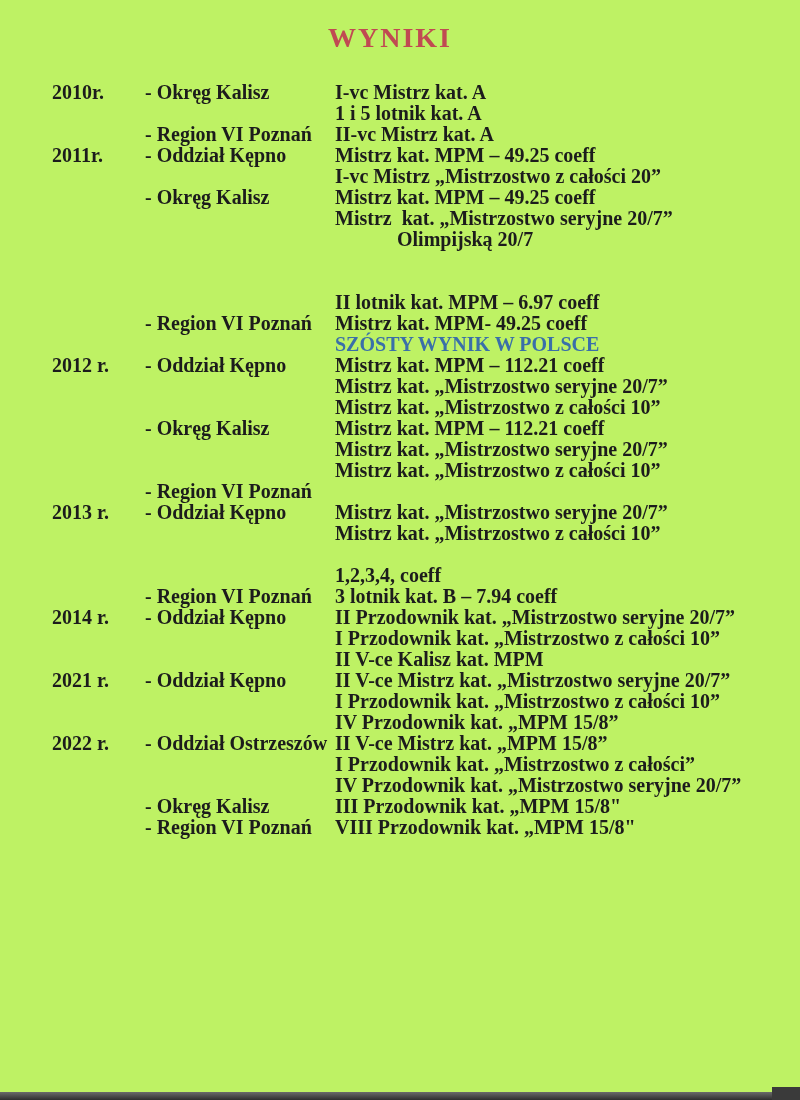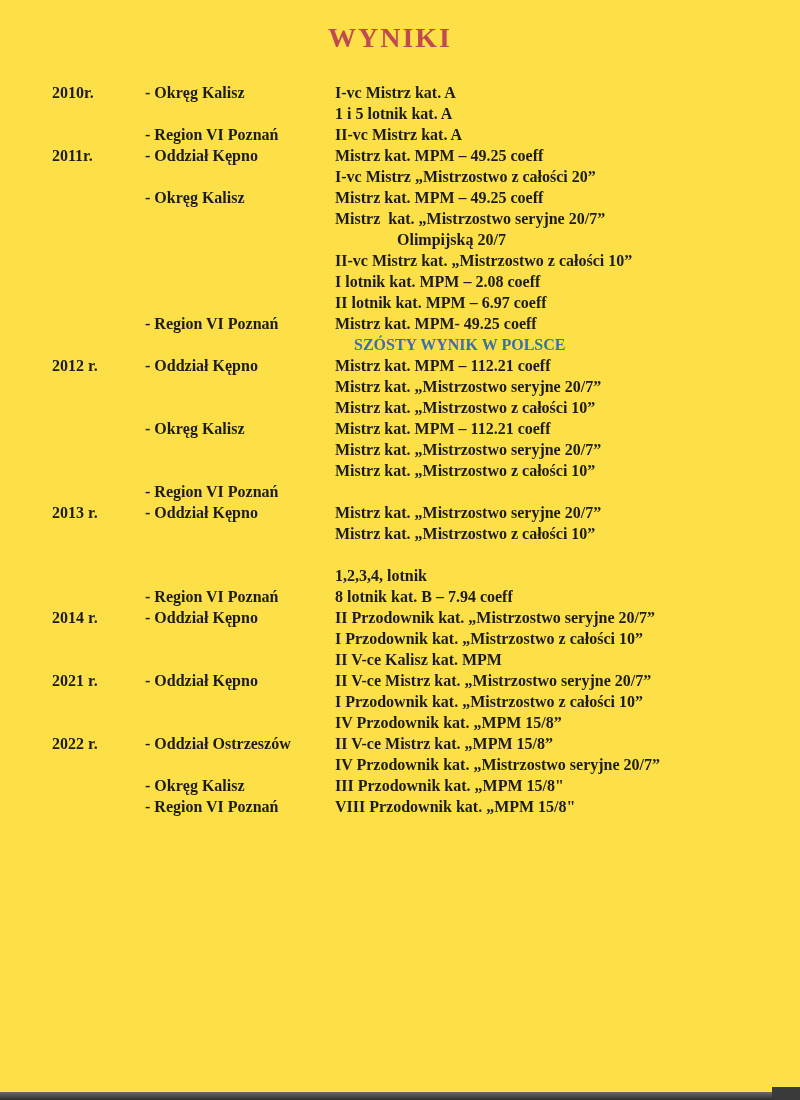--- a/index.html
+++ b/index.html
@@ -13,21 +13,21 @@
     padding: 0;
     width: 800px;
     height: 1100px;
     background: #ffffff;
     overflow: hidden;
   }
   .page {
     position: relative;
     width: 800px;
     height: 1100px;
-    background: #fde047;
+    background: #bef264;
     font-family: "Liberation Serif", "DejaVu Serif", serif;
     font-weight: bold;
     color: var(--text-black);
   }
   .title {
     position: absolute;
     top: 22px;
     left: 0;
     width: 780px;
     margin: 0;
@@ -40,31 +40,31 @@
   .rows {
     position: absolute;
     top: 82px;
     left: 52px;
     width: 740px;
   }
   .row {
     display: flex;
     height: 21px;
     line-height: 21px;
-    font-size: 16px;
+    font-size: 20px;
   }
   .col {
     white-space: pre;
     flex: none;
     overflow: visible;
   }
   .col.year { width: 93px; }
   .col.org  { width: 190px; }
   .col.result { flex: 1 1 auto; }
-  .col.result.blue { color: var(--highlight-blue); margin-left: 19px; }
+  .col.result.blue { color: var(--highlight-blue); }
   .col.result.indent { padding-left: 62px; }
   .scan-bar {
     position: absolute;
     left: 0;
     top: 1092px;
     width: 800px;
     height: 8px;
     background: linear-gradient(#6a6a6a, #2e2e2e);
   }
   .scan-notch {
@@ -118,26 +118,24 @@
         <span class="col result">Mistrz  kat. „Mistrzostwo seryjne 20/7”</span>
       </div>
       <div class="row">
         <span class="col year"></span>
         <span class="col org"></span>
         <span class="col result indent">Olimpijską 20/7</span>
       </div>
       <div class="row">
         <span class="col year"></span>
         <span class="col org"></span>
-        <span class="col result">II-vc Mistrz kat. „Mistrzostwo z całości 10”</span>
-      </div>
-      <div class="row">
-        <span class="col year"></span>
-        <span class="col org"></span>
-        <span class="col result">I lotnik kat. MPM – 2.08 coeff</span>
+      </div>
+      <div class="row">
+        <span class="col year"></span>
+        <span class="col org"></span>
       </div>
       <div class="row">
         <span class="col year"></span>
         <span class="col org"></span>
         <span class="col result">II lotnik kat. MPM – 6.97 coeff</span>
       </div>
       <div class="row">
         <span class="col year"></span>
         <span class="col org">- Region VI Poznań</span>
         <span class="col result">Mistrz kat. MPM- 49.25 coeff</span>
@@ -191,26 +189,26 @@
         <span class="col org"></span>
         <span class="col result">Mistrz kat. „Mistrzostwo z całości 10”</span>
       </div>
       <div class="row">
         <span class="col year"></span>
         <span class="col org"></span>
       </div>
       <div class="row">
         <span class="col year"></span>
         <span class="col org"></span>
-        <span class="col result">1,2,3,4, lotnik</span>
-      </div>
-      <div class="row">
-        <span class="col year"></span>
-        <span class="col org">- Region VI Poznań</span>
-        <span class="col result">8 lotnik kat. B – 7.94 coeff</span>
+        <span class="col result">1,2,3,4, coeff</span>
+      </div>
+      <div class="row">
+        <span class="col year"></span>
+        <span class="col org">- Region VI Poznań</span>
+        <span class="col result">3 lotnik kat. B – 7.94 coeff</span>
       </div>
       <div class="row">
         <span class="col year">2014 r.</span>
         <span class="col org">- Oddział Kępno</span>
         <span class="col result">II Przodownik kat. „Mistrzostwo seryjne 20/7”</span>
       </div>
       <div class="row">
         <span class="col year"></span>
         <span class="col org"></span>
         <span class="col result">I Przodownik kat. „Mistrzostwo z całości 10”</span>
@@ -232,20 +230,25 @@
       </div>
       <div class="row">
         <span class="col year"></span>
         <span class="col org"></span>
         <span class="col result">IV Przodownik kat. „MPM 15/8”</span>
       </div>
       <div class="row">
         <span class="col year">2022 r.</span>
         <span class="col org">- Oddział Ostrzeszów</span>
         <span class="col result">II V-ce Mistrz kat. „MPM 15/8”</span>
+      </div>
+      <div class="row">
+        <span class="col year"></span>
+        <span class="col org"></span>
+        <span class="col result">I Przodownik kat. „Mistrzostwo z całości”</span>
       </div>
       <div class="row">
         <span class="col year"></span>
         <span class="col org"></span>
         <span class="col result">IV Przodownik kat. „Mistrzostwo seryjne 20/7”</span>
       </div>
       <div class="row">
         <span class="col year"></span>
         <span class="col org">- Okręg Kalisz</span>
         <span class="col result">III Przodownik kat. „MPM 15/8"</span>

